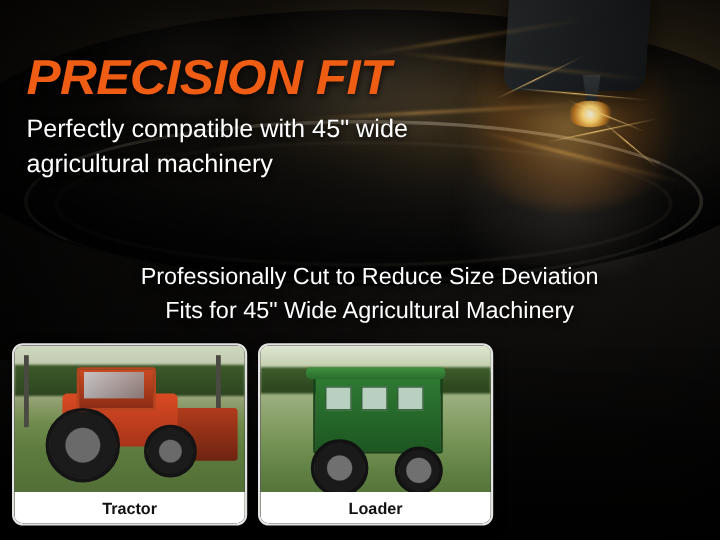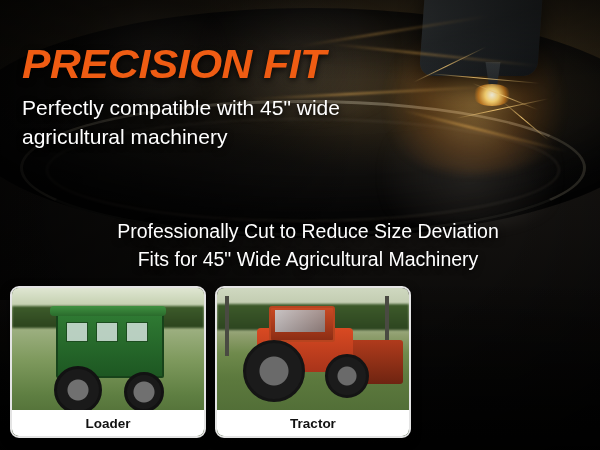--- a/index.html
+++ b/index.html
@@ -369,46 +369,46 @@
 
   <div class="headline">PRECISION FIT</div>
   <div class="subline">Perfectly compatible with 45" wide agricultural machinery</div>
 
   <div class="mid-text">
     <div>Professionally Cut to Reduce Size Deviation</div>
     <div>Fits for 45" Wide Agricultural Machinery</div>
   </div>
 
   <div class="cards">
+
+    <div class="card">
+      <div class="photo p1">
+        <div class="treeline"></div>
+        <div class="post" style="left:8px;"></div>
+        <div class="post" style="left:168px;"></div>
+        <div class="impl"></div>
+        <div class="tractor-body"></div>
+        <div class="cab"></div>
+        <div class="cab-glass"></div>
+        <div class="wheel-b"></div>
+        <div class="wheel-f"></div>
+      </div>
+      <div class="card-caption">Tractor</div>
+    </div>
 
     <div class="card">
       <div class="photo p2">
         <div class="sky"></div>
         <div class="hedge"></div>
         <div class="box"></div>
         <div class="roof"></div>
         <div class="win" style="left:54px;"></div>
         <div class="win" style="left:84px;"></div>
         <div class="win" style="left:114px;"></div>
         <div class="wheel" style="left:42px;"></div>
         <div class="wheel" style="left:112px; width:34px; height:34px; top:84px;"></div>
       </div>
       <div class="card-caption">Loader</div>
     </div>
 
-    <div class="card">
-      <div class="photo p1">
-        <div class="treeline"></div>
-        <div class="post" style="left:8px;"></div>
-        <div class="post" style="left:168px;"></div>
-        <div class="impl"></div>
-        <div class="tractor-body"></div>
-        <div class="cab"></div>
-        <div class="cab-glass"></div>
-        <div class="wheel-b"></div>
-        <div class="wheel-f"></div>
-      </div>
-      <div class="card-caption">Tractor</div>
-    </div>
-
 
   </div>
 </div>
 
 </body></html>

